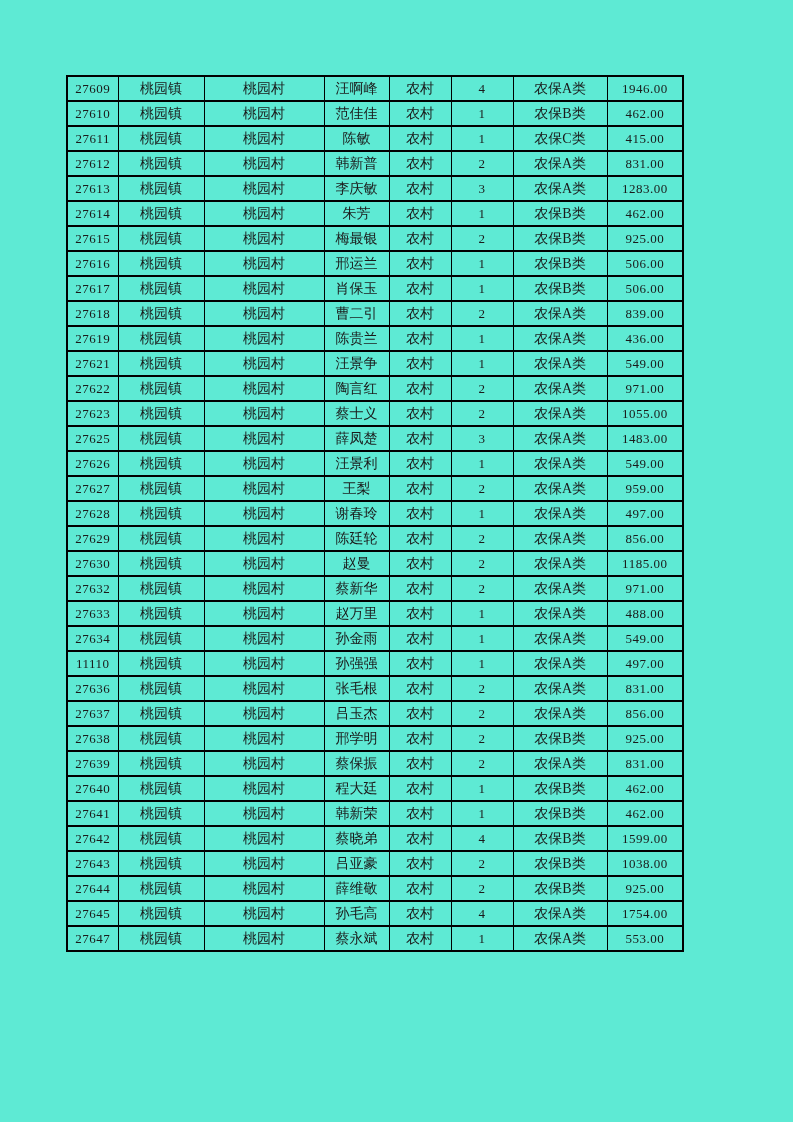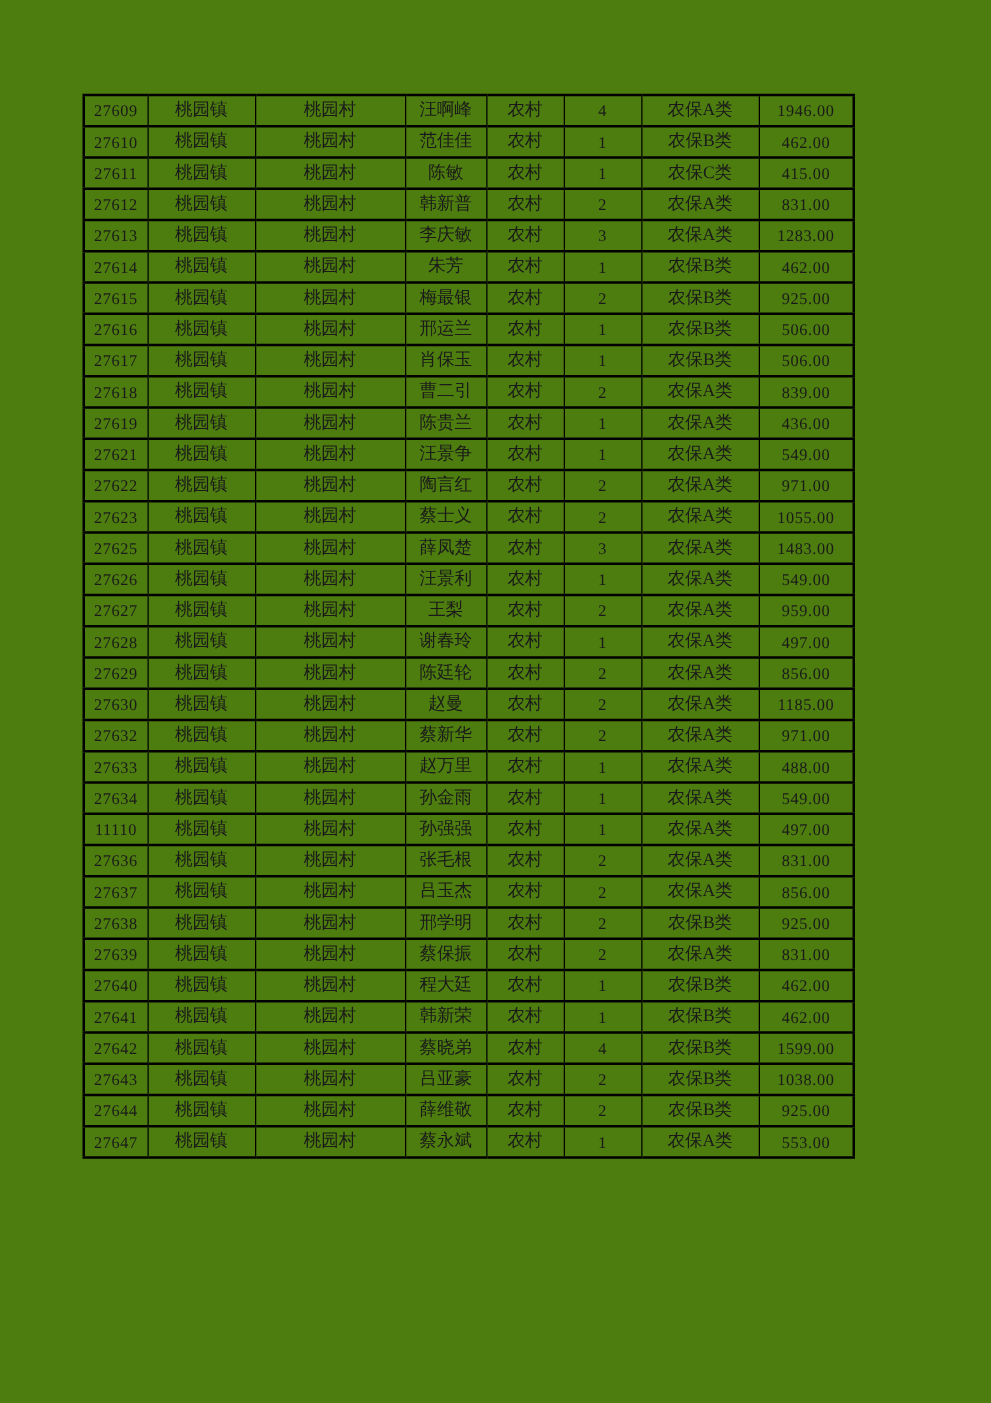--- a/index.html
+++ b/index.html
@@ -12,21 +12,21 @@
     height: 1122px;
     position: relative;
     font-family: "Liberation Serif", "DejaVu Serif", serif;
     color: #1a1a1a;
   }
   .page {
     position: absolute;
     left: 0; top: 0;
     width: 793px;
     height: 1122px;
-    background: #4d7c0f;
+    background: #5eead4;
   }
   table.records {
     position: absolute;
     left: 66px;
     top: 75px;
     width: 616px;
     border-collapse: collapse;
     table-layout: fixed;
     border: 2px solid #000;
   }
@@ -390,20 +390,30 @@
           <td class="num">27644</td>
           <td>桃园镇</td>
           <td>桃园村</td>
           <td>薛维敬</td>
           <td>农村</td>
           <td class="num">2</td>
           <td>农保B类</td>
           <td class="num">925.00</td>
         </tr>
         <tr>
+          <td class="num">27645</td>
+          <td>桃园镇</td>
+          <td>桃园村</td>
+          <td>孙毛高</td>
+          <td>农村</td>
+          <td class="num">4</td>
+          <td>农保A类</td>
+          <td class="num">1754.00</td>
+        </tr>
+        <tr>
           <td class="num">27647</td>
           <td>桃园镇</td>
           <td>桃园村</td>
           <td>蔡永斌</td>
           <td>农村</td>
           <td class="num">1</td>
           <td>农保A类</td>
           <td class="num">553.00</td>
         </tr>
       </tbody>

